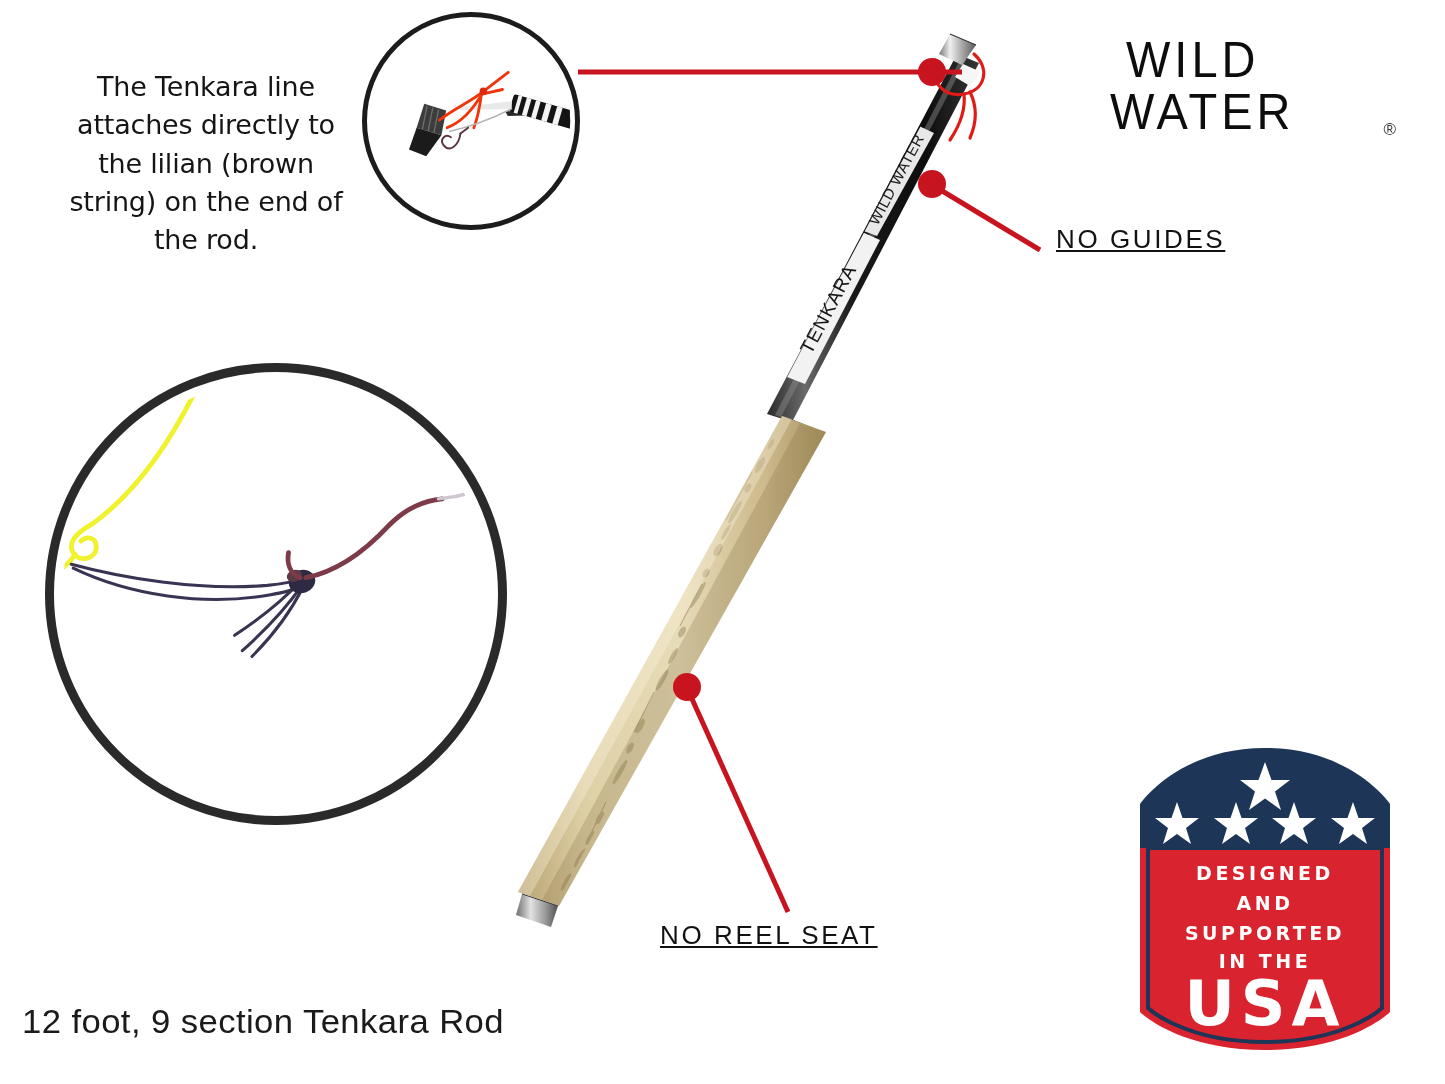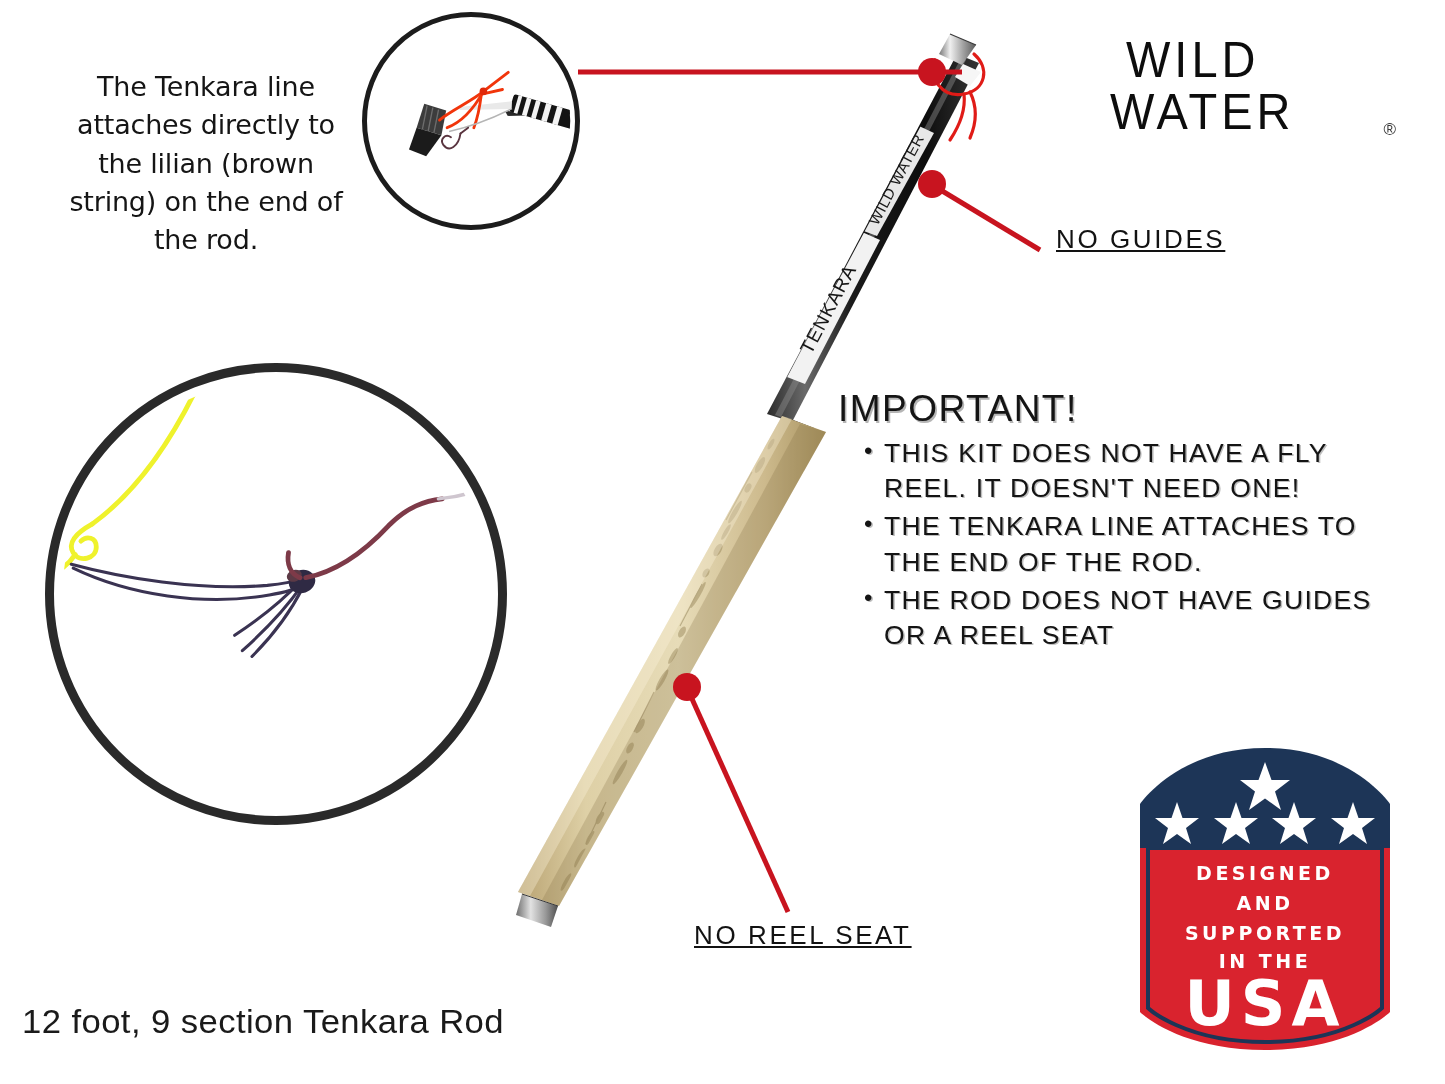--- a/index.html
+++ b/index.html
@@ -104,21 +104,21 @@
   .callout-label {
     position: absolute;
     font-family: "Liberation Sans", sans-serif;
     font-size: 26px;
     letter-spacing: 2.6px;
     color: #121212;
     white-space: nowrap;
     text-decoration: underline;
   }
   #label-no-guides { left: 1056px; top: 224px; }
-  #label-no-reel-seat { left: 660px; top: 920px; margin-left: 34px; }
+  #label-no-reel-seat { left: 660px; top: 920px; }
 
   
   #annot-layer {
     position: absolute;
     left: 0; top: 0;
     width: 1445px; height: 1084px;
   }
 
   
   #important-block {
@@ -418,28 +418,20 @@
     <g fill="#c8141f">
       <circle cx="932" cy="72" r="14"></circle>
       <circle cx="932" cy="184" r="14"></circle>
       <circle cx="687" cy="687" r="14"></circle>
     </g>
   </svg>
 
   <div class="callout-label" id="label-no-guides">NO GUIDES</div>
   <div class="callout-label" id="label-no-reel-seat">NO REEL SEAT</div>
 
-  <div id="important-block">
-    <div id="important-title">IMPORTANT!</div>
-    <ul id="important-list">
-      <li>THIS KIT DOES NOT HAVE A FLY REEL. IT DOESN'T NEED ONE!</li>
-      <li>THE TENKARA LINE ATTACHES TO THE END OF THE ROD.</li>
-      <li>THE ROD DOES NOT HAVE GUIDES OR A REEL SEAT</li>
-    </ul>
-  </div>
 
   <div id="caption">12 foot, 9 section Tenkara Rod</div>
 
   <div id="usa-badge">
     <svg viewBox="0 0 278 318">
       <defs>
         <clipPath id="badgeClip">
           <path d="M14,64 C14,64 52,8 139,8 C226,8 264,64 264,64 L264,272
                    C264,272 226,310 139,310 C52,310 14,272 14,272 Z"></path>
         </clipPath>

